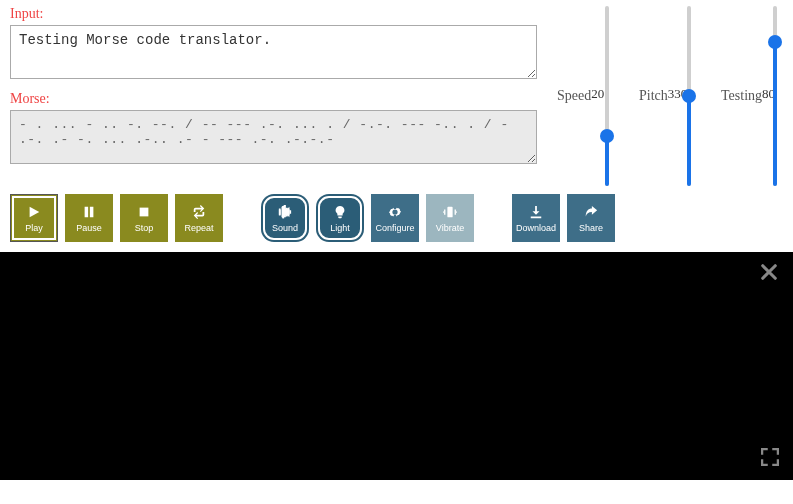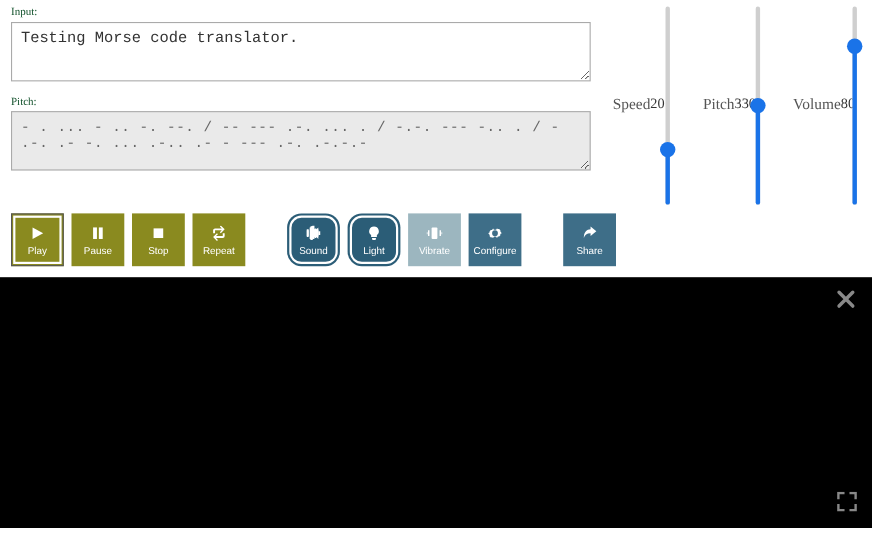--- a/index.html
+++ b/index.html
@@ -16,22 +16,22 @@
     padding: 6px 10px 8px 10px;
     gap: 20px;
   }
   .io-col { flex: 1; }
   .sliders-col {
     display: flex;
     gap: 30px;
     padding-right: 10px;
   }
   .label {
-    color: #14532d;
-    font-size: 10px;
+    color: #ef4444;
+    font-size: 14px;
     margin-bottom: 3px;
   }
   .io-textarea {
     width: 100%;
     height: 54px;
     border: 1px solid #aaa;
     padding: 6px 8px;
     font-family: 'Courier New', monospace;
     font-size: 14px;
     resize: both;
@@ -153,21 +153,21 @@
 </head>
 <body>
 
 <div class="top">
   <div class="io-col">
     <div class="field-block">
       <div class="label">Input:</div>
       <textarea class="io-textarea" style="">Testing Morse code translator.</textarea>
     </div>
     <div class="field-block">
-      <div class="label">Pitch:</div>
+      <div class="label">Morse:</div>
       <textarea class="io-textarea output" readonly="" style="">- . ... - .. -. --. / -- --- .-. ... . / -.-. --- -.. . / - .-. .- -. ... .-.. .- - --- .-. .-.-.-</textarea>
     </div>
   </div>
 
   <div class="sliders-col">
     <div class="slider-unit">
       <div class="slider-label">Speed</div>
       <div class="slider-value">20</div>
       <div class="vslider">
         <div class="vslider-track"></div>
@@ -178,21 +178,21 @@
     <div class="slider-unit">
       <div class="slider-label">Pitch</div>
       <div class="slider-value">330</div>
       <div class="vslider">
         <div class="vslider-track"></div>
         <div class="vslider-fill" style="height:50%"></div>
         <div class="vslider-thumb" style="bottom:50%"></div>
       </div>
     </div>
     <div class="slider-unit">
-      <div class="slider-label">Volume</div>
+      <div class="slider-label">Testing</div>
       <div class="slider-value">80</div>
       <div class="vslider">
         <div class="vslider-track"></div>
         <div class="vslider-fill" style="height:80%"></div>
         <div class="vslider-thumb" style="bottom:80%"></div>
       </div>
     </div>
   </div>
 </div>
 
@@ -247,40 +247,48 @@
     <span>Sound</span>
   </div>
   <div class="btn btn-steel selected">
     <span class="icon">
       <svg viewBox="0 0 16 16" width="14" height="14">
           <path d="M8 1a5 5 0 00-3 9v2h6v-2a5 5 0 00-3-9zM6 13h4v1a1 1 0 01-1 1H7a1 1 0 01-1-1v-1z"></path>
         </svg>
     </span>
     <span>Light</span>
   </div>
+  <div class="btn btn-steel">
+    <span class="icon">
+      <svg viewBox="0 0 16 16" width="14" height="14">
+          <path d="M8 5a3 3 0 100 6 3 3 0 000-6zm7 3l-1.5.9.1 1.2-1.3 1.3-1.2-.1L10 13l-.9-1.5H7L6 13l-1.1-.7-1.2.1-1.3-1.3.1-1.2L1 8l1.5-.9-.1-1.2 1.3-1.3 1.2.1L6 3l.9 1.5h2.2L10 3l1.1.7 1.2-.1 1.3 1.3-.1 1.2L15 8z"></path>
+        </svg>
+    </span>
+    <span>Configure</span>
+  </div>
   <div class="btn btn-steel muted">
     <span class="icon">
       <svg viewBox="0 0 16 16" width="14" height="14">
           <rect x="5" y="2" width="6" height="12" rx="1"></rect>
           <path d="M2 5v6M14 5v6M0 7v2M16 7v2" stroke="#fff" stroke-width="1.5"></path>
         </svg>
     </span>
     <span>Vibrate</span>
   </div>
+
+  <div class="gap"></div>
+
   <div class="btn btn-steel">
     <span class="icon">
       <svg viewBox="0 0 16 16" width="14" height="14">
-          <path d="M8 5a3 3 0 100 6 3 3 0 000-6zm7 3l-1.5.9.1 1.2-1.3 1.3-1.2-.1L10 13l-.9-1.5H7L6 13l-1.1-.7-1.2.1-1.3-1.3.1-1.2L1 8l1.5-.9-.1-1.2 1.3-1.3 1.2.1L6 3l.9 1.5h2.2L10 3l1.1.7 1.2-.1 1.3 1.3-.1 1.2L15 8z"></path>
-        </svg>
-    </span>
-    <span>Configure</span>
-  </div>
-
-  <div class="gap"></div>
-
+          <path d="M7 1h2v6h3L8 11 4 7h3V1zM2 13h12v2H2z"></path>
+        </svg>
+    </span>
+    <span>Download</span>
+  </div>
   <div class="btn btn-steel">
     <span class="icon">
       <svg viewBox="0 0 16 16" width="14" height="14">
           <path d="M9 1l6 5-6 5V8c-4 0-6 2-7 5 0-6 3-9 7-9V1z"></path>
         </svg>
     </span>
     <span>Share</span>
   </div>
 </div>
 

